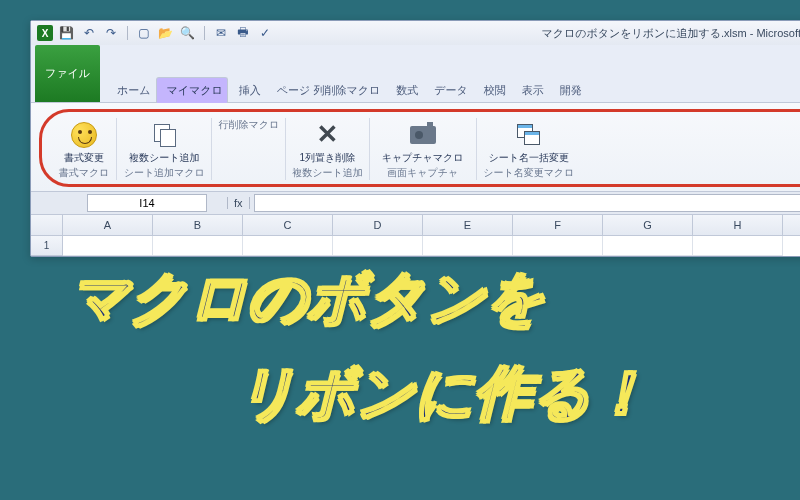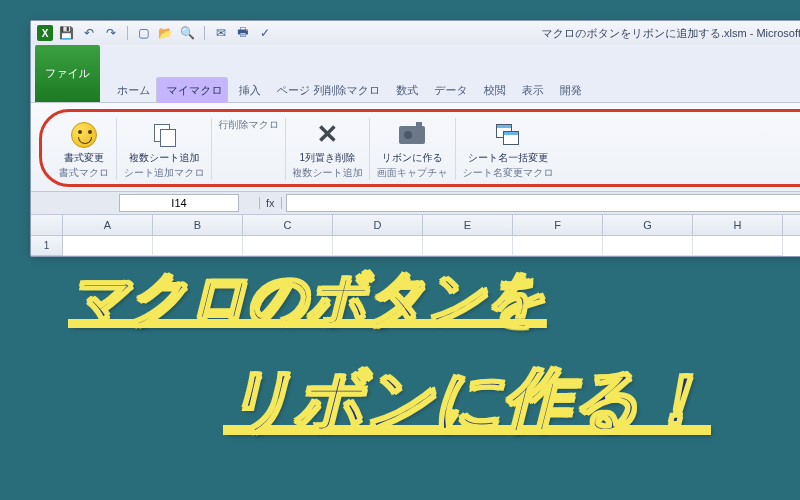--- a/index.html
+++ b/index.html
@@ -111,21 +111,21 @@
     border-bottom: 1px solid #c0c8d8;
     font-size: 11px;
     padding: 2px 4px;
   }
   .name-box {
     background: #fff;
     border: 1px solid #b0b8c8;
     padding: 2px 10px;
     width: 120px;
     text-align: center;
-    margin-left: 84px;
+    margin-left: 52px;
     margin-right: 20px;
   }
   .fx-lbl { color: #3a4a60; padding: 0 6px; border-left:1px solid #b0b8c8; border-right:1px solid #b0b8c8;}
   .fx-input { flex:1; background:#fff; border:1px solid #b0b8c8; height:18px; margin-left:4px;}
   .grid-header {
     display: flex;
     background: linear-gradient(#f2f5fa,#e4e9f2);
     border-bottom: 1px solid #c0c8d8;
   }
   .corner { width: 32px; border-right:1px solid #c0c8d8; height:20px;}
@@ -135,24 +135,23 @@
   .cell { width:90px; border-right:1px solid #dde2ea; border-bottom:1px solid #dde2ea; }
 
   .overlay-text {
     position: absolute;
     font-weight: 900;
     color: #1a2e7a;
     -webkit-text-stroke: 2px #f5e85a;
     text-shadow: 2px 2px 0 #f5e85a, -2px -2px 0 #f5e85a, 2px -2px 0 #f5e85a, -2px 2px 0 #f5e85a, 3px 3px 4px rgba(0,0,0,0.3);
     font-style: italic;
     white-space: nowrap;
-    text-decoration: underline;
   }
   .line1 { top: 260px; left: 70px; font-size: 58px; }
-  .line2 { top: 355px; left: 225px; font-size: 68px; }
+  .line2 { top: 355px; left: 237px; font-size: 58px; }
 
   
   .ic-smile { width:26px;height:26px;border-radius:50%;background:radial-gradient(circle at 30% 30%,#ffe05a,#e8b820);border:1px solid #c89a10;position:relative;}
   .ic-smile::before{content:"";position:absolute;width:4px;height:4px;background:#5a3a10;border-radius:50%;top:7px;left:6px;box-shadow:10px 0 #5a3a10;}
   .ic-smile::after{content:"";position:absolute;width:12px;height:6px;border:1.5px solid #5a3a10;border-top:none;border-radius:0 0 12px 12px;top:14px;left:6px;}
   .ic-copy { position:relative;width:24px;height:24px;}
   .ic-copy::before,.ic-copy::after{content:"";position:absolute;width:14px;height:16px;border:1.5px solid #5a6a80;background:#fff;}
   .ic-copy::before{top:1px;left:2px;}
   .ic-copy::after{top:6px;left:8px;}
   .ic-cross{font-size:26px;color:#404850;font-weight:bold;}
@@ -234,21 +233,21 @@
             </div>
           <span>1列置き削除</span>
         </div>
         <div class="rgroup-label">複数シート追加</div>
       </div>
       <div class="rgroup">
         <div class="rbtn">
           <div class="rbtn-icon">
               <div class="ic-camera"></div>
             </div>
-          <span>リボンに作る</span>
+          <span>キャプチャマクロ</span>
         </div>
         <div class="rgroup-label">画面キャプチャ</div>
       </div>
       <div class="rgroup">
         <div class="rbtn">
           <div class="rbtn-icon">
               <div class="ic-cascade"></div>
             </div>
           <span>シート名一括変更</span>
         </div>

